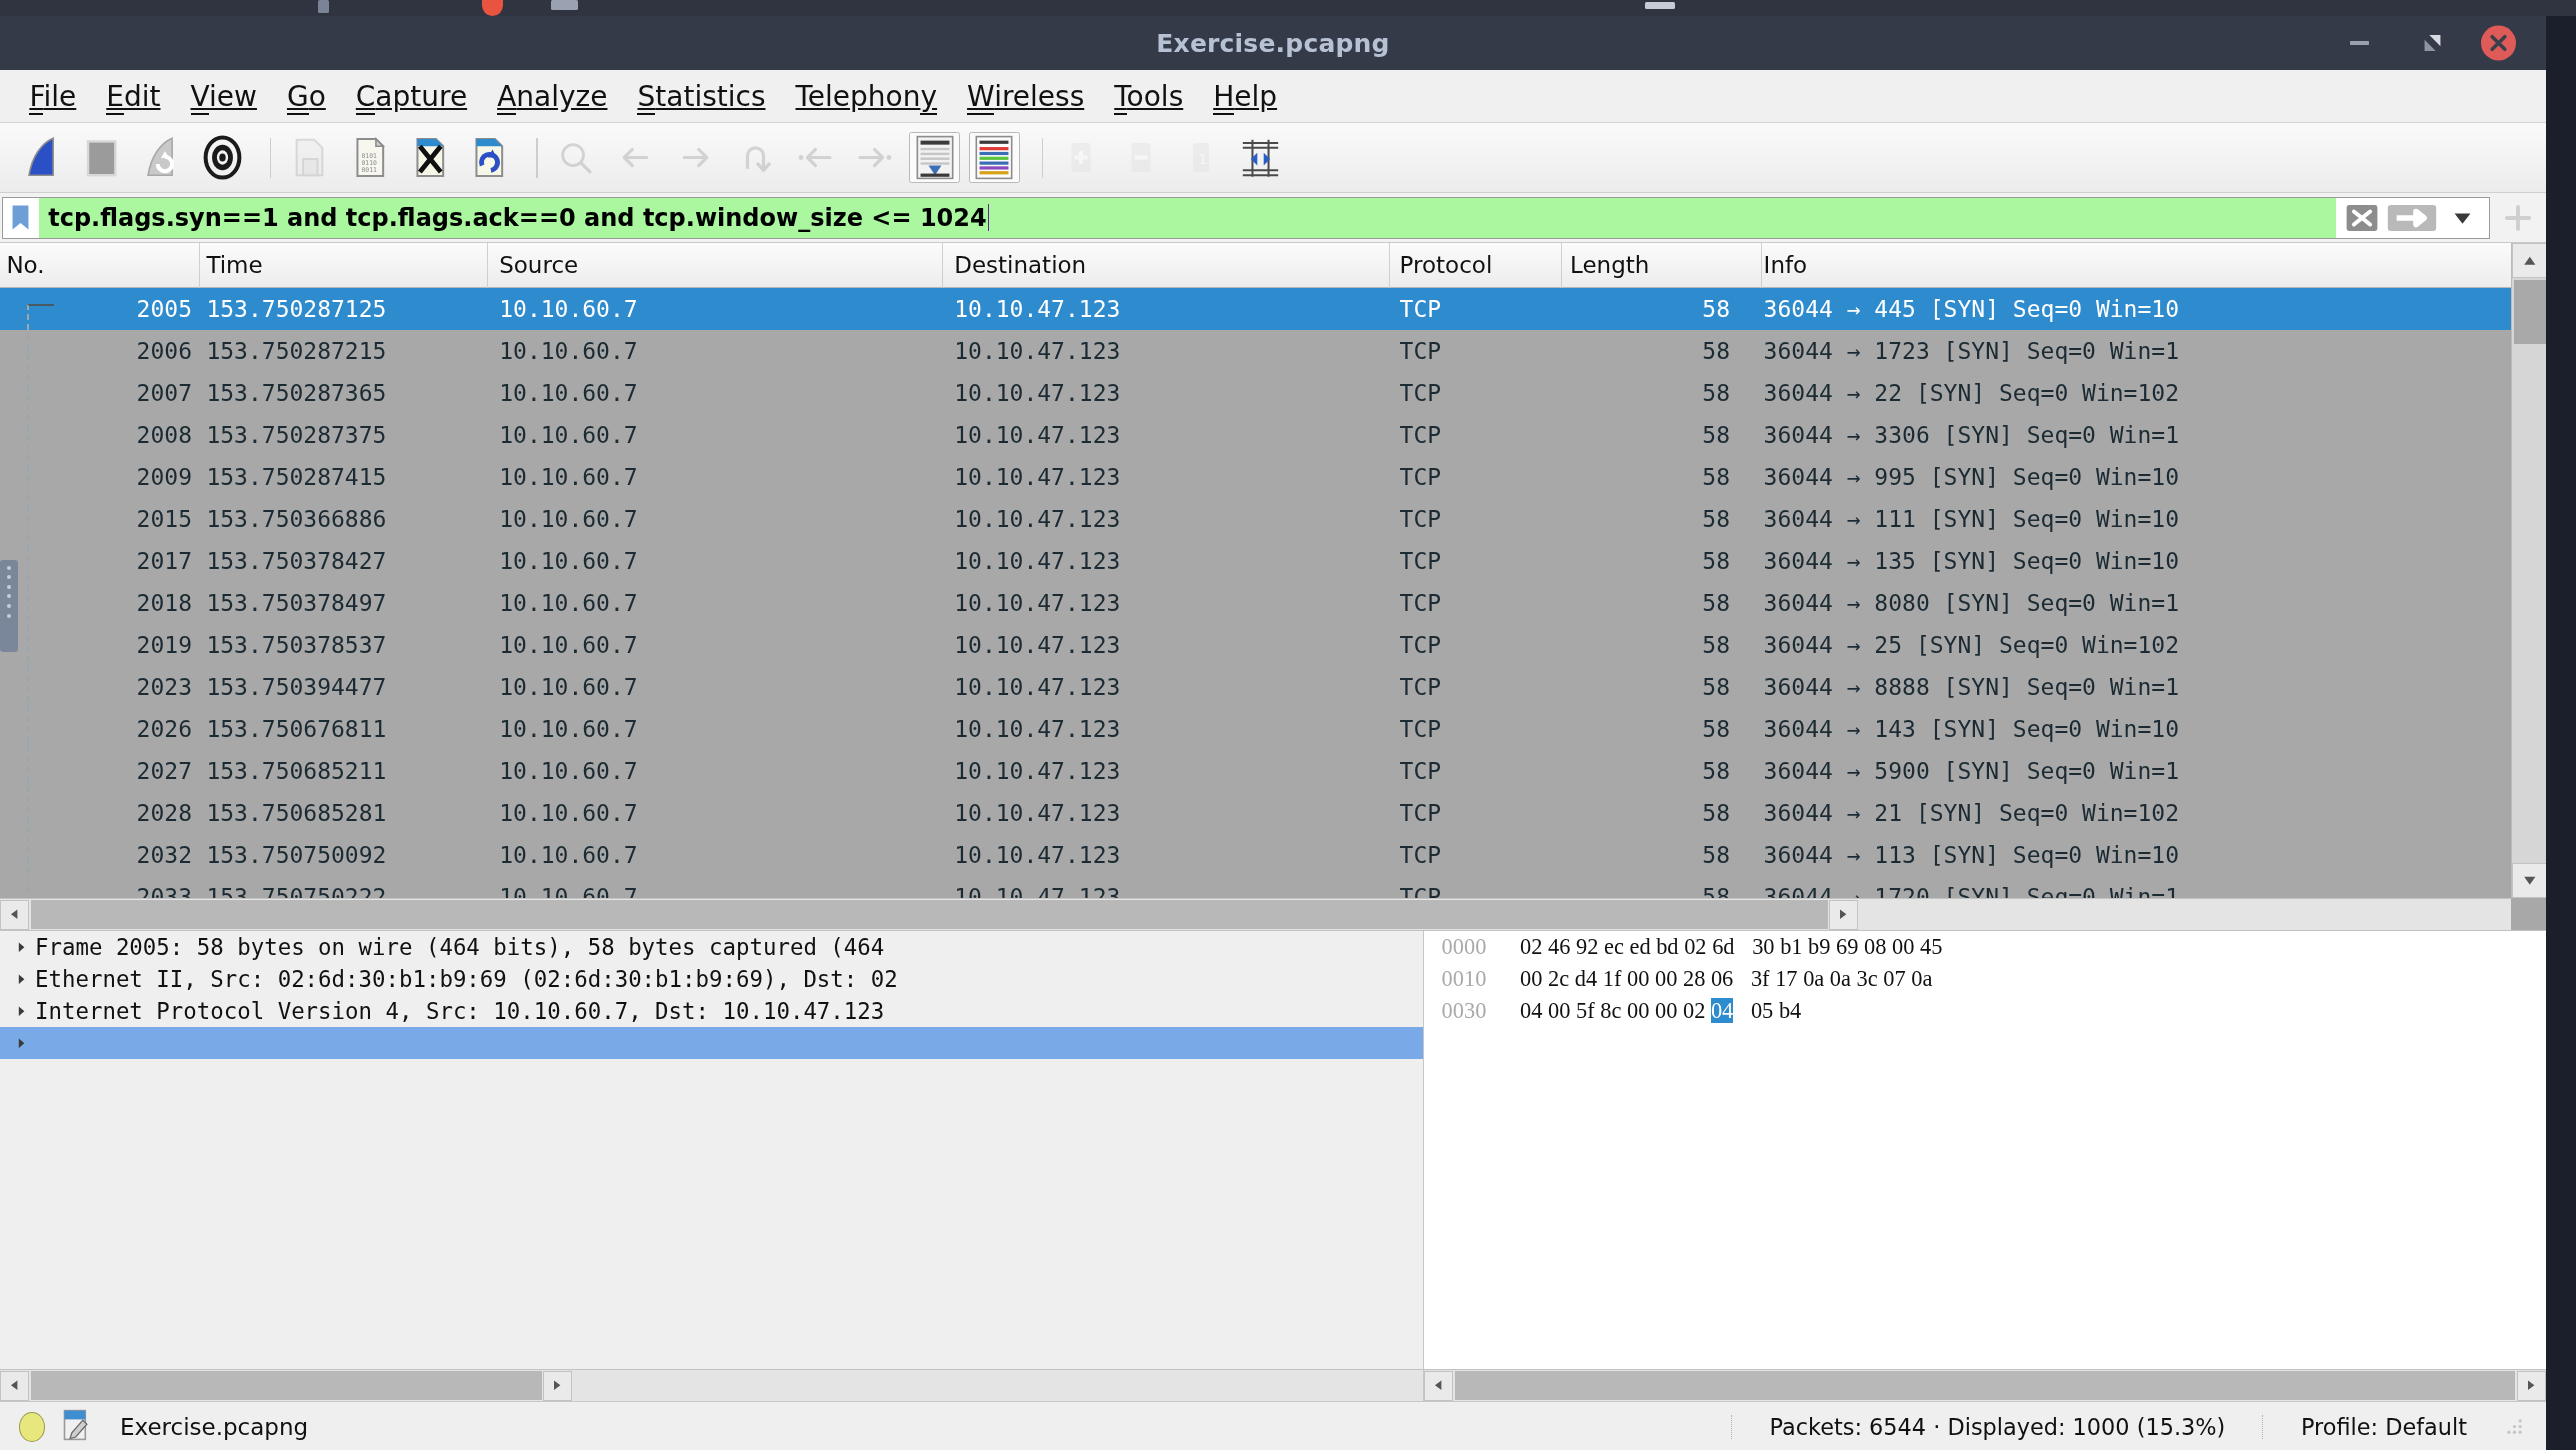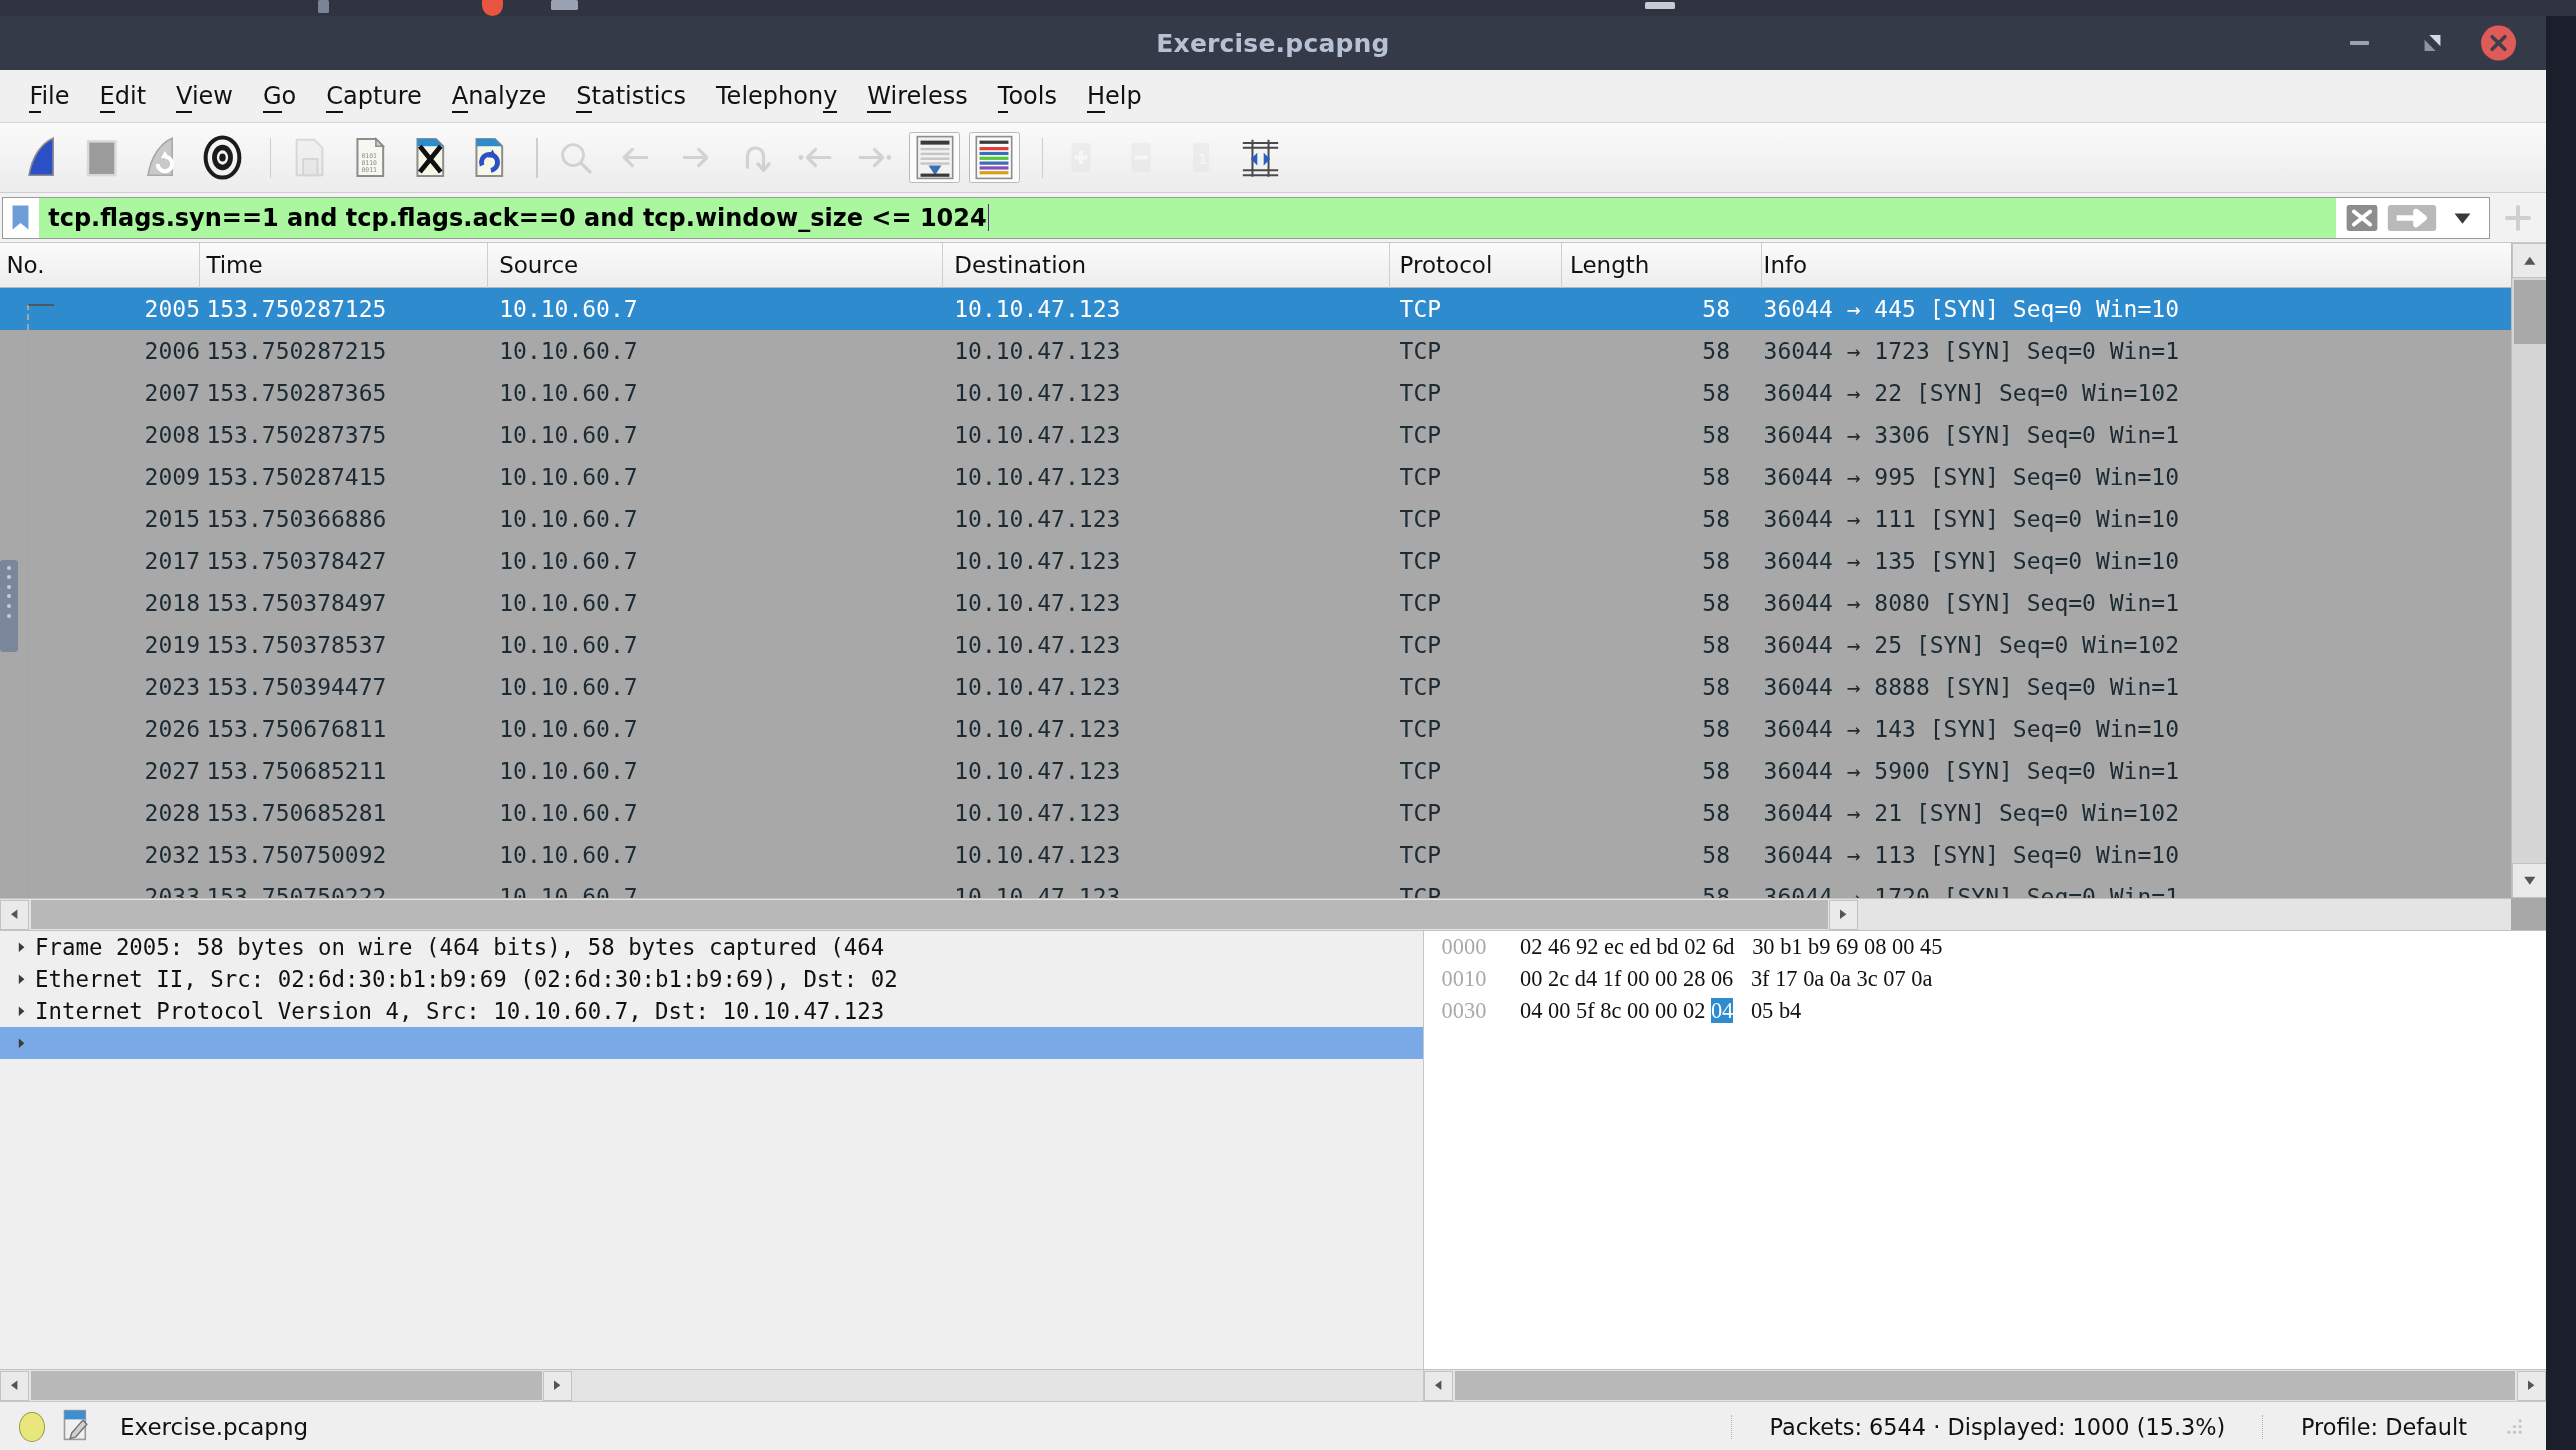--- a/index.html
+++ b/index.html
@@ -58,24 +58,25 @@
 
   
   #menubar {
     height: 53px; flex: 0 0 53px;
     background: #f0f0f0;
     border-bottom: 0.8px solid #d4d4d4;
     display: flex; align-items: center;
     padding-left: 14.4px;
   }
   .menu-item {
-    font-size: 24px; color: #111;
+    font-size: 28px; color: #111;
     padding: 0 15px;
     font-family: "DejaVu Sans", sans-serif;
     white-space: nowrap;
+    text-decoration: underline;
   }
   .menu-item .mn { border-bottom: 2.4px solid #111; padding-bottom:0.8px; }
 
   
   #toolbar {
     height: 70px; flex: 0 0 70px;
     background: linear-gradient(#fafafa,#ececec);
     border-bottom: 0.8px solid #cfcfcf;
     display: flex; align-items: center;
     padding-left: 17.6px;
@@ -139,21 +140,21 @@
     display: flex; align-items: center; flex: 0 0 auto;
     font-family: "DejaVu Sans", sans-serif;
   }
   #rows { flex: 1 1 auto; position: relative; }
   .prow {
     height: 42px; display: flex; align-items: center;
     font-family: "DejaVu Sans Mono", monospace;
     font-size: 23px; color: #1c2b33;
   }
   .prow.sel { background: #2e8bcd; color: #fff; }
-  .c-no   { width: 200px; text-align: right; }
+  .c-no   { width: 200px; text-align: right; padding-right: 8px; }
   .c-time { width: 288px; text-align: left; padding-left: 6.4px;}
   .c-src  { width: 455px; padding-left: 11.2px; }
   .c-dst  { width: 447px; padding-left: 11.2px; }
   .c-proto{ width: 172px; padding-left: 9.6px; }
   .c-len  { width: 200px; text-align: right; padding-right: 32px; }
   .c-info { flex: 1 1 auto; white-space: nowrap; overflow: hidden; padding-left: 1.6px;}
 
   #tree-bracket {
     position: absolute; left: 27px; top: 16px;
     width: 27px; height: 639px;

